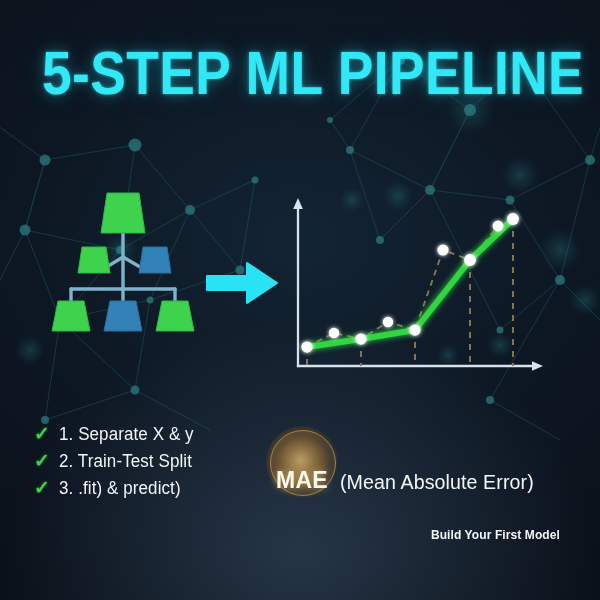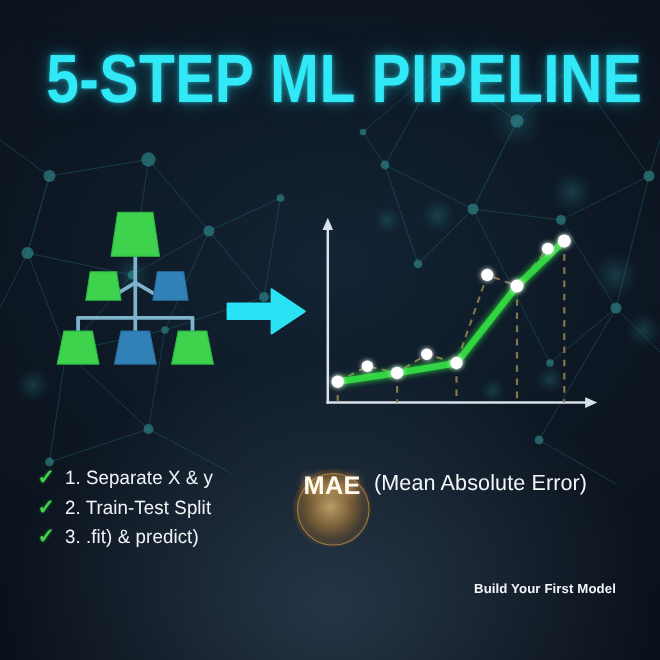--- a/index.html
+++ b/index.html
@@ -82,21 +82,21 @@
     transform-origin: left center;
   }
 
   
   #mae-block {
     position: absolute;
     left: 268px;
     top: 428px;
     height: 66px;
     display: flex;
-    align-items: flex-start;
+    align-items: flex-end;
   }
   #mae-glow {
     position: absolute;
     left: -2px;
     top: -2px;
     width: 72px;
     height: 72px;
     border-radius: 50%;
     background: radial-gradient(circle at 48% 48%,
         rgba(255,206,120,0.70) 0%,

